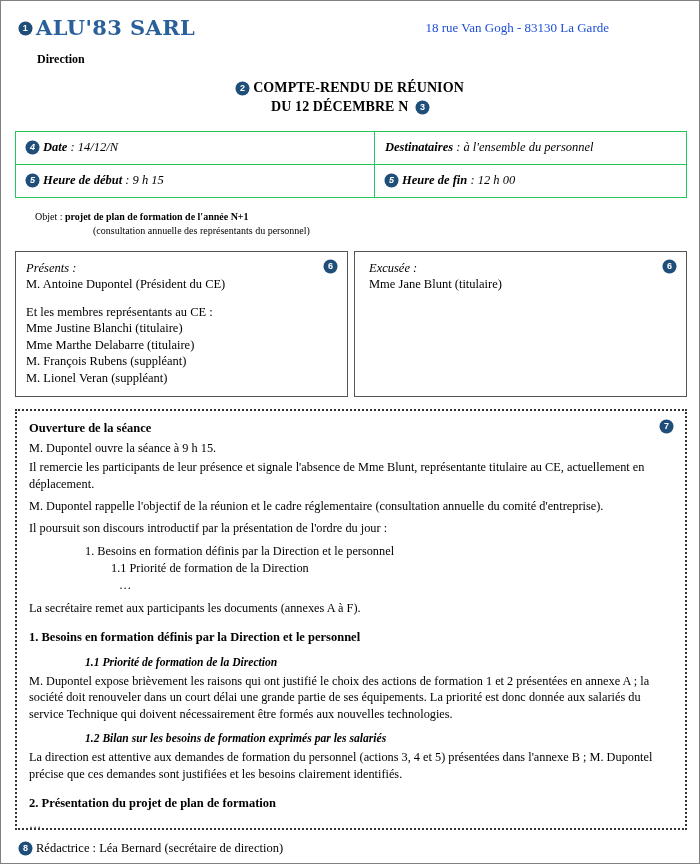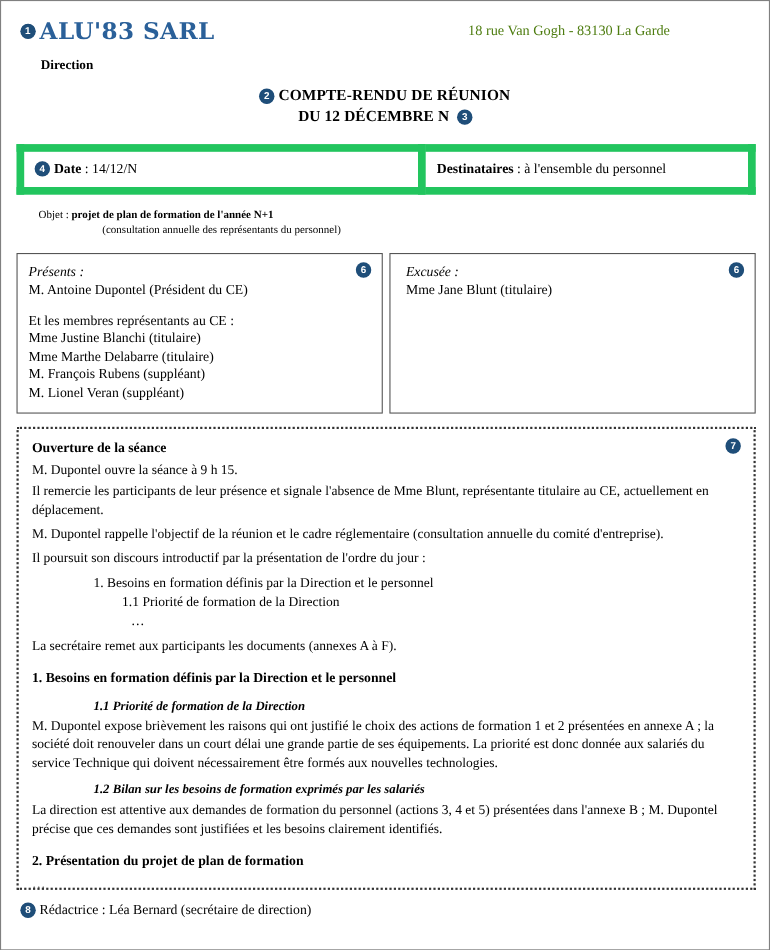--- a/index.html
+++ b/index.html
@@ -64,21 +64,21 @@
     font-weight: bold;
     color: #2a6099;
     letter-spacing: 0.4px;
     white-space: nowrap;
   }
   .brand .marker {
     vertical-align: 4px;
   }
   .address {
     font-size: 13px;
-    color: #4d7c0f;
+    color: #1d4ed8;
     padding-top: 5px;
     padding-right: 72px;
   }
   .dept {
     font-size: 12px;
     font-weight: bold;
     padding: 12px 0 0 22px;
   }
 
   
@@ -94,25 +94,26 @@
   }
 
   
   .info-table {
     margin-top: 14px;
     width: 672px;
     border-collapse: collapse;
     table-layout: fixed;
   }
   .info-table td {
-    border: 7px solid #22c55e;
+    border: 1px solid #22c55e;
     padding: 7px 10px;
     font-size: 12.5px;
     vertical-align: middle;
     height: 18px;
+    font-style: italic;
   }
   .info-table td.left-col { width: 338px; }
   .lbl { font-weight: bold; }
 
   
   .objet {
     margin: 12px 0 0 20px;
     font-size: 10px;
     line-height: 1.45;
   }
@@ -228,20 +229,30 @@
   <table class="info-table">
     <tbody>
           <tr>
       <td class="left-col">
         <span class="marker">4</span><span class="lbl">Date</span>
         <span>: 14/12/N</span>
       </td>
       <td>
         <span class="lbl">Destinataires</span>
         <span>: à l'ensemble du personnel</span>
+      </td>
+    </tr>
+    <tr>
+      <td class="left-col">
+        <span class="marker">5</span><span class="lbl">Heure de début</span>
+        <span>: 9 h 15</span>
+      </td>
+      <td>
+        <span class="marker">5</span><span class="lbl">Heure de fin</span>
+        <span>: 12 h 00</span>
       </td>
     </tr>
   </tbody>
       </table>
 
   <div class="objet">
     <div>
       <span>Objet :</span>
       <span class="lbl">projet de plan de formation de l'année N+1</span>
     </div>

